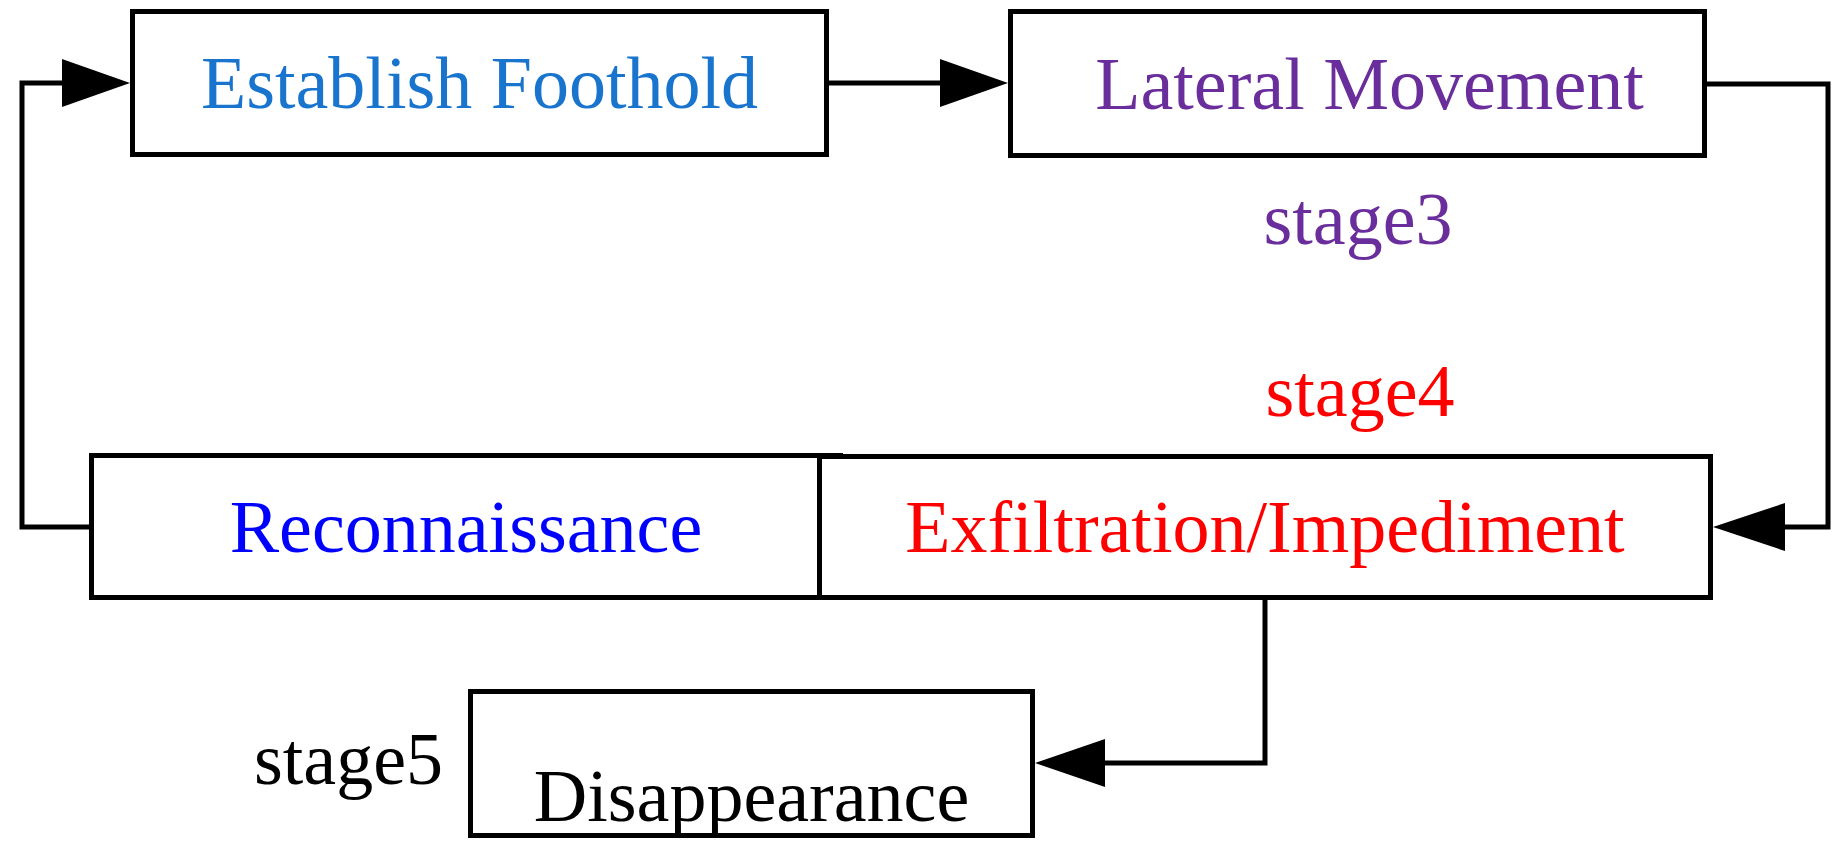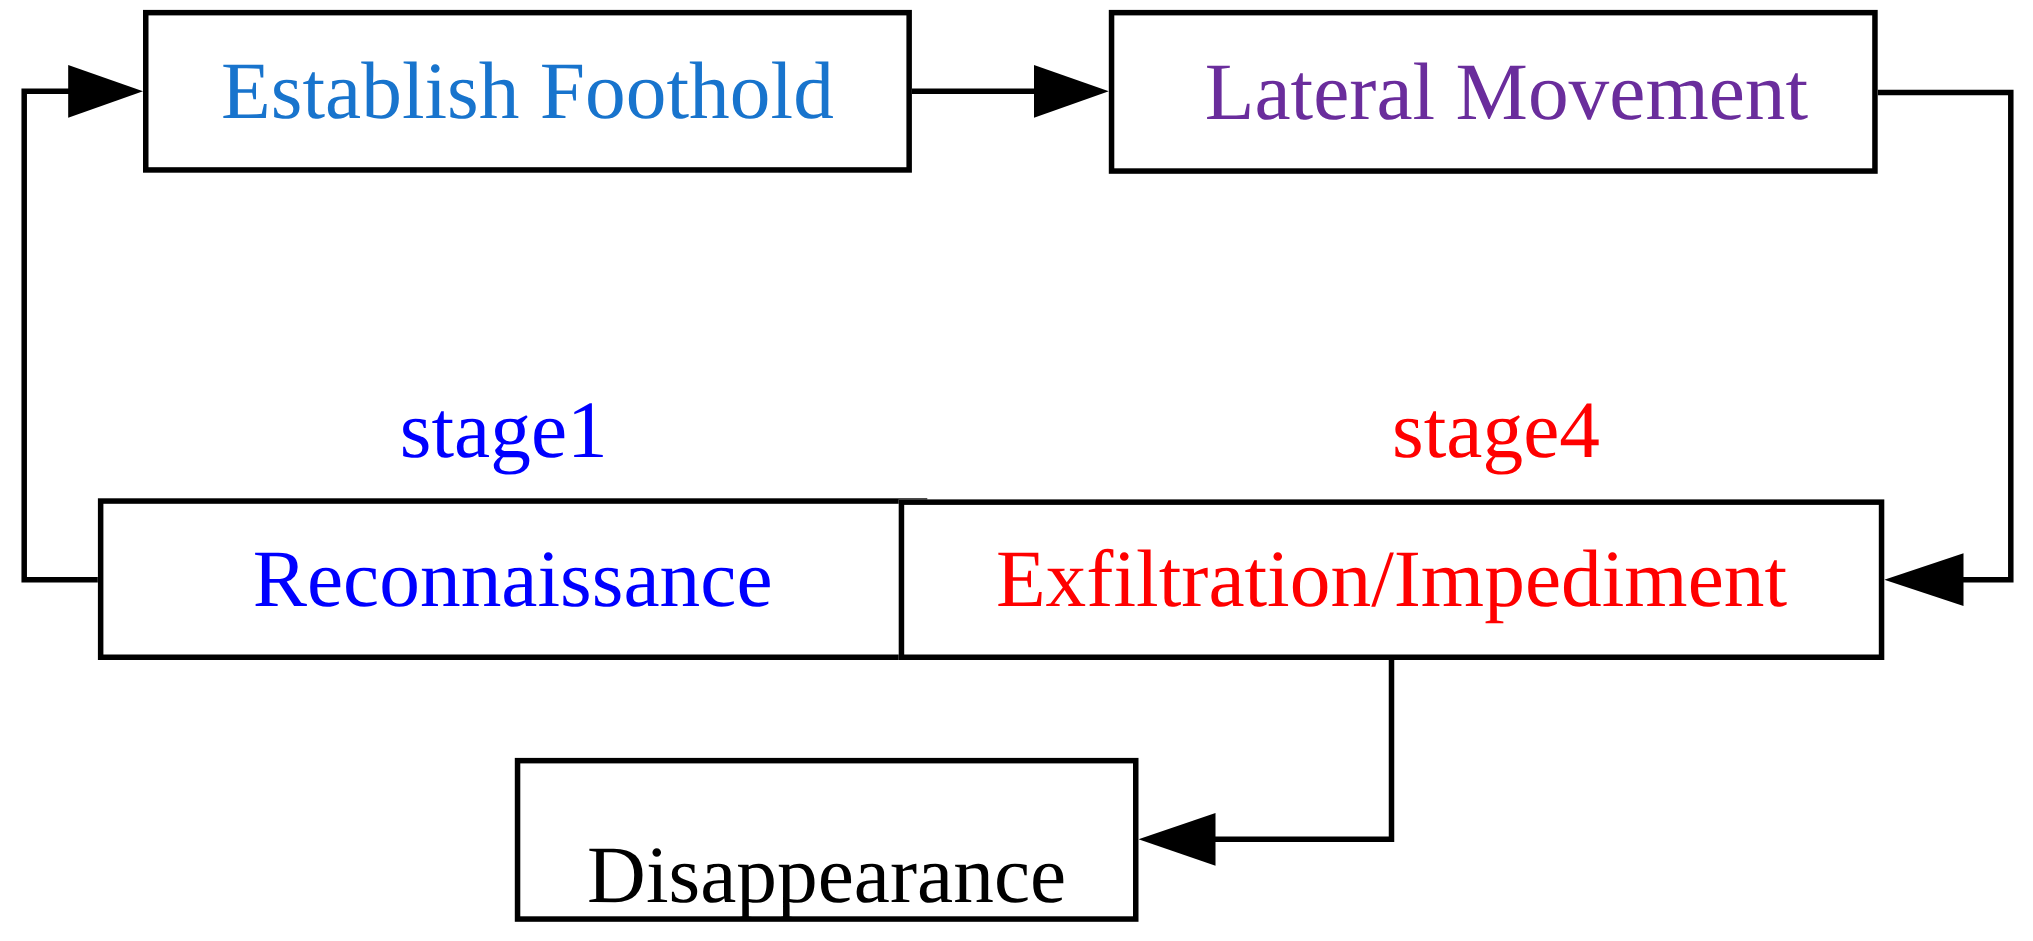--- a/index.html
+++ b/index.html
@@ -98,19 +98,20 @@
 
   <div class="node" id="node-exfiltration" style="border-color: rgb(0, 0, 0); background-color: rgb(255, 255, 255);">
     <span style="color: rgb(255, 0, 0);">Exfiltration/Impediment</span>
   </div>
 
   <div class="node" id="node-disappearance" style="border-color: rgb(0, 0, 0); background-color: rgb(255, 255, 255); align-items: flex-end;">
     <span style="color: rgb(0, 0, 0);">Disappearance</span>
   </div>
 
 
+  <div class="stage-label stage-center" id="label-stage3" style="color: rgb(106, 45, 156);">stage3</div>
 
-  <div class="stage-label stage-center" id="label-stage1" style="color: rgb(0, 0, 255);">stage1</div>
 
   <div class="stage-label stage-center" id="label-stage4" style="color: rgb(255, 0, 0);">stage4</div>
 
+  <div class="stage-label stage-right" id="label-stage5" style="color: rgb(0, 0, 0);">stage5</div>
 
 </div>
 
 </body></html>

